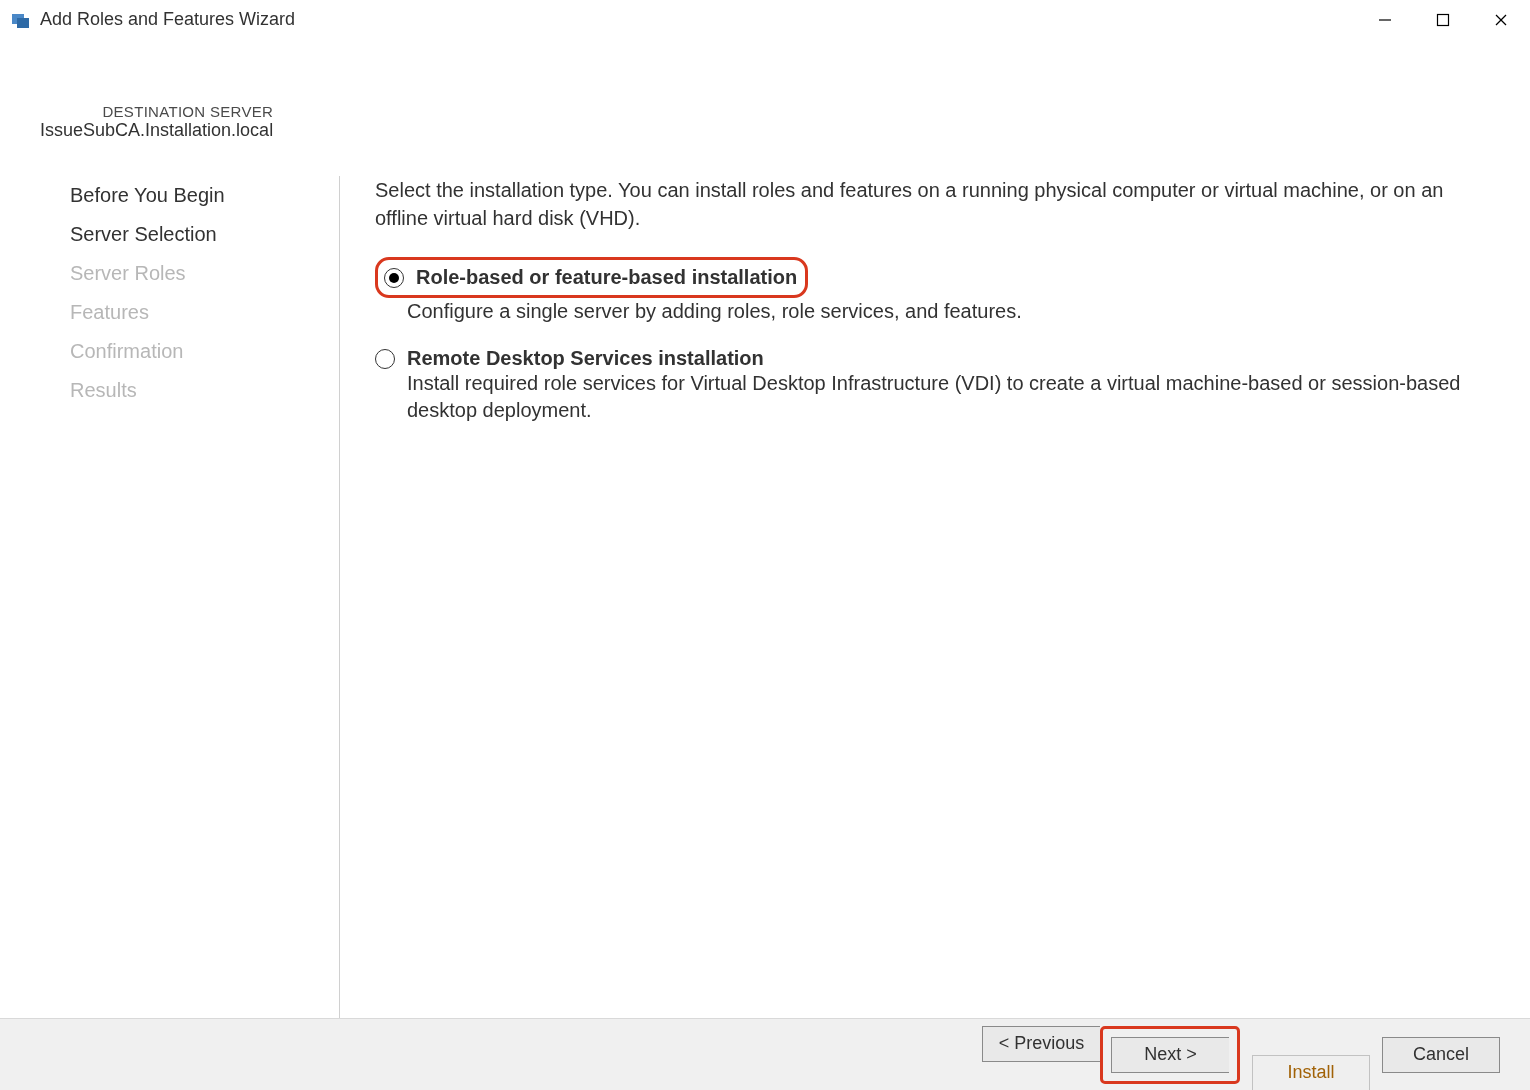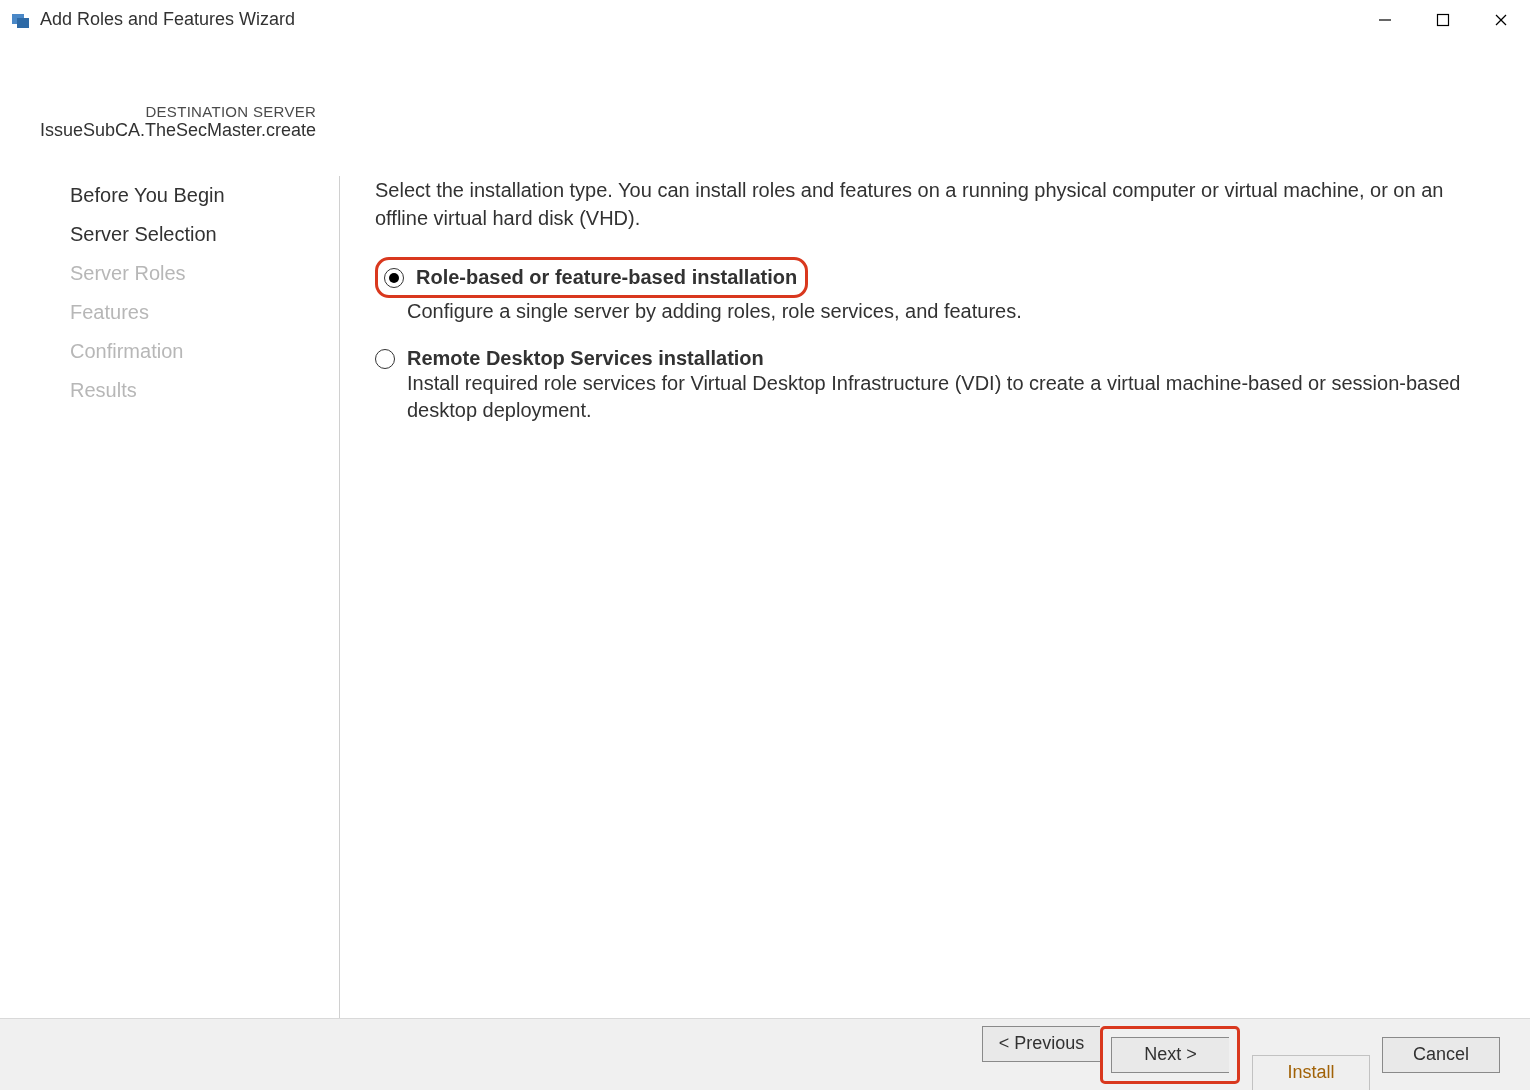--- a/index.html
+++ b/index.html
@@ -198,21 +198,21 @@
           <line x1="2" y1="2" x2="12" y2="12" stroke="#000" stroke-width="1.2"></line>
           <line x1="12" y1="2" x2="2" y2="12" stroke="#000" stroke-width="1.2"></line>
         </svg>
     </div>
   </div>
 </div>
 
 <div class="header-region">
   <div class="dest-block">
     <div class="dest-label">DESTINATION SERVER</div>
-    <div class="dest-server">IssueSubCA.TheSecMaster.create</div>
+    <div class="dest-server">IssueSubCA.Installation.local</div>
   </div>
 </div>
 
 <div class="content-row">
   <div class="sidebar">
     <div class="step">Before You Begin</div>
     <div class="step">Server Selection</div>
     <div class="step disabled">Server Roles</div>
     <div class="step disabled">Features</div>
     <div class="step disabled">Confirmation</div>

